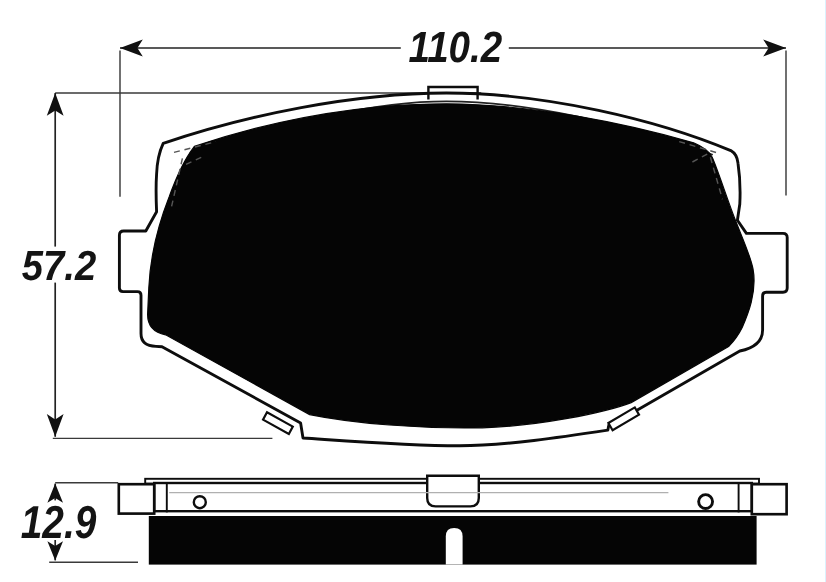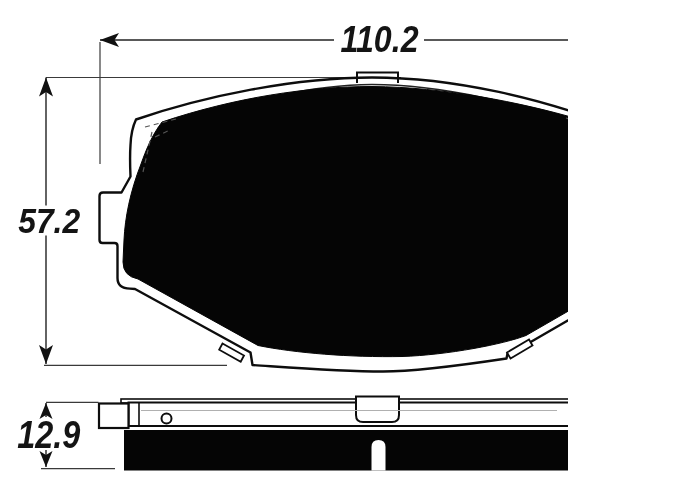--- a/index.html
+++ b/index.html
@@ -1,16 +1,16 @@
 <!DOCTYPE html>
 <html><head>
 <meta charset="utf-8">
 <style>
   html,body{margin:0;padding:0;background:#ffffff;}
-  .wrap{width:568px;height:485px;position:relative;background:#7dd3fc;overflow:hidden;}
+  .wrap{width:688px;height:485px;position:relative;background:#7dd3fc;overflow:hidden;}
   svg{display:block;}
   text{font-family:"Liberation Sans",sans-serif;font-weight:bold;font-style:italic;fill:#141414;}
 </style>
 </head>
 <body>
 <div class="wrap">
 <svg width="688" height="485" viewBox="0 0 688 485">
 
   <rect x="0" y="0" width="688" height="485" fill="#ffffff"></rect>
 

